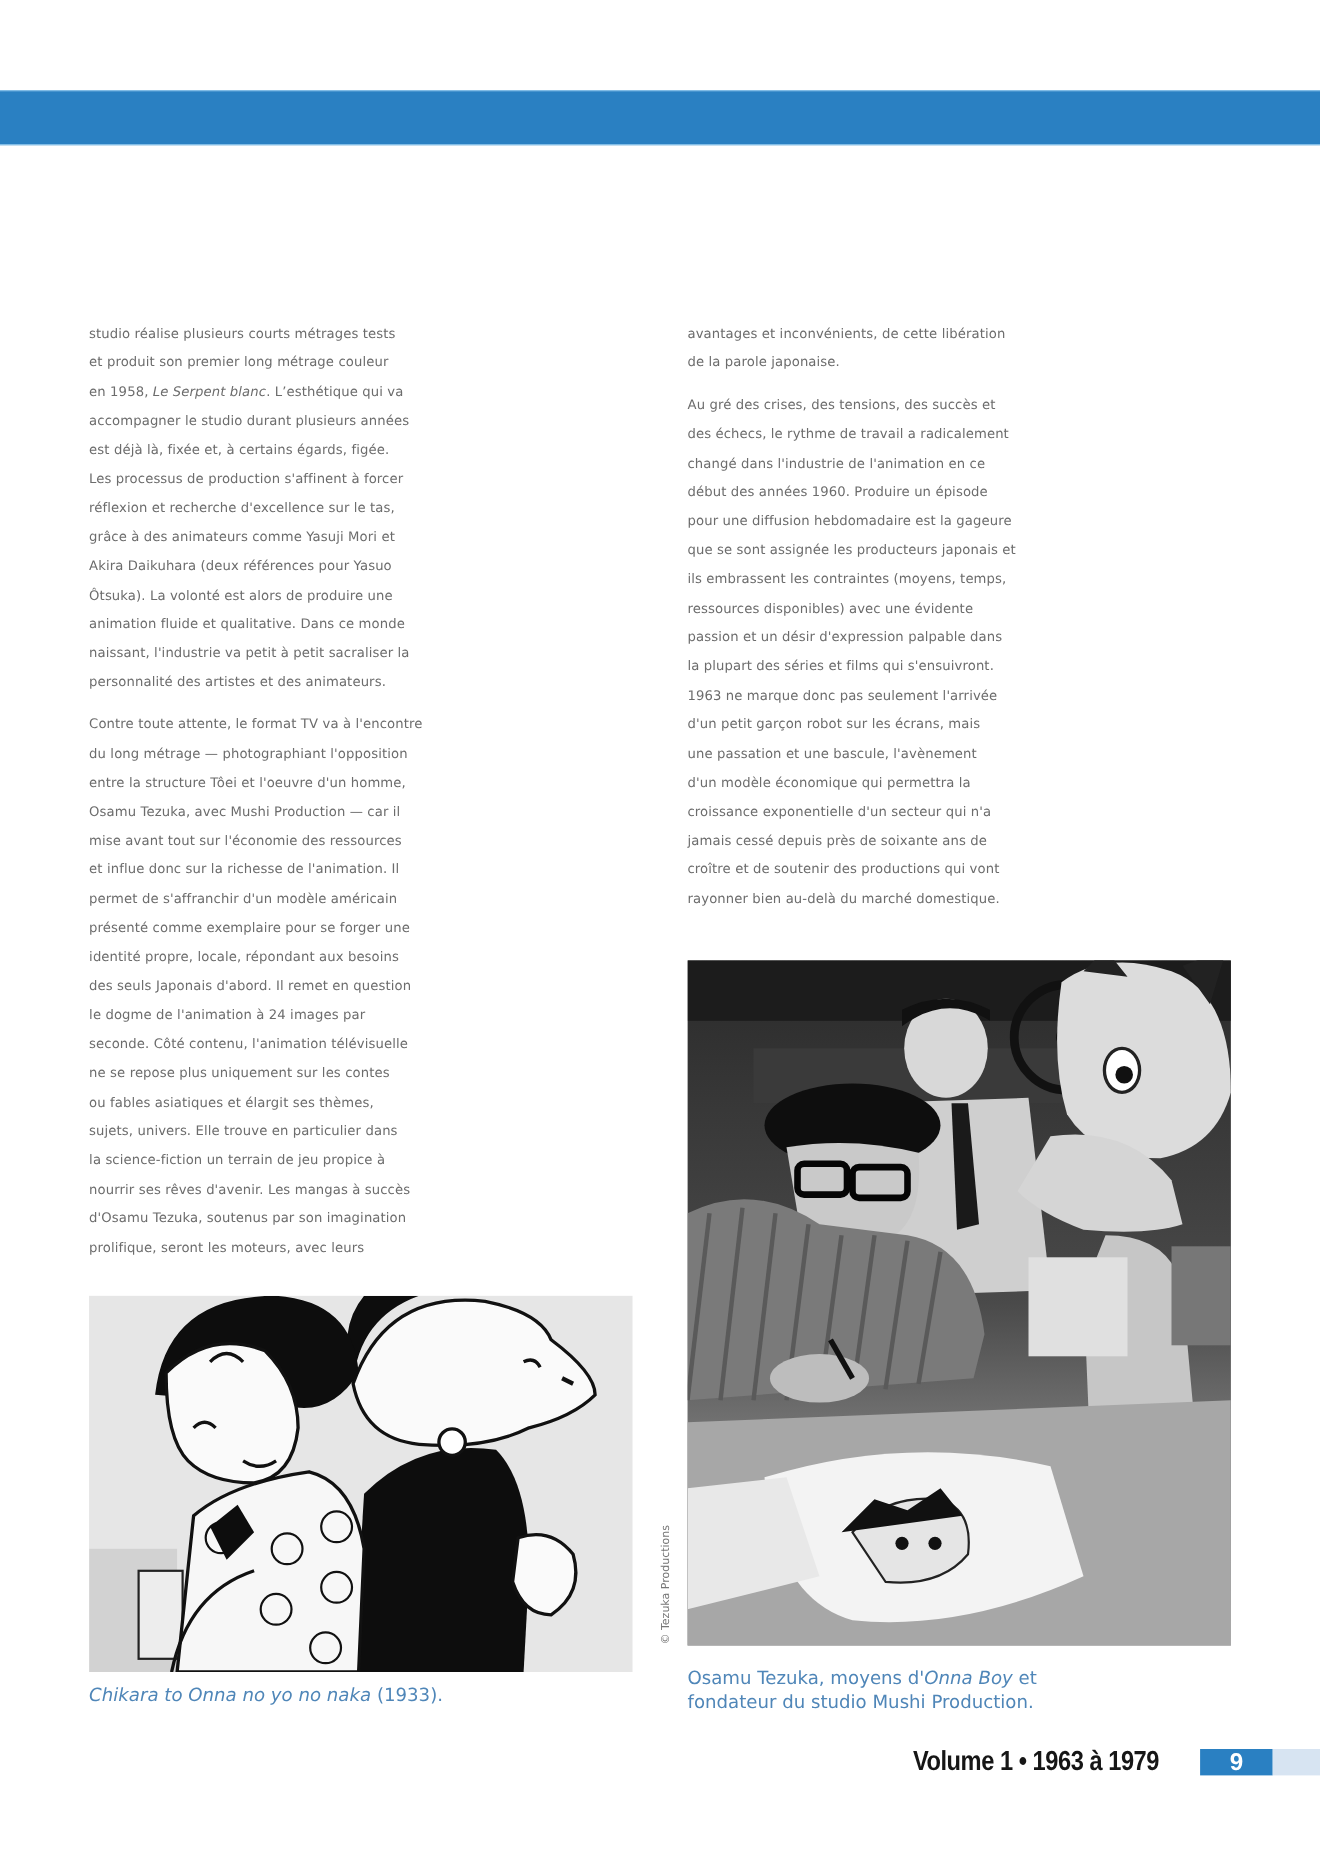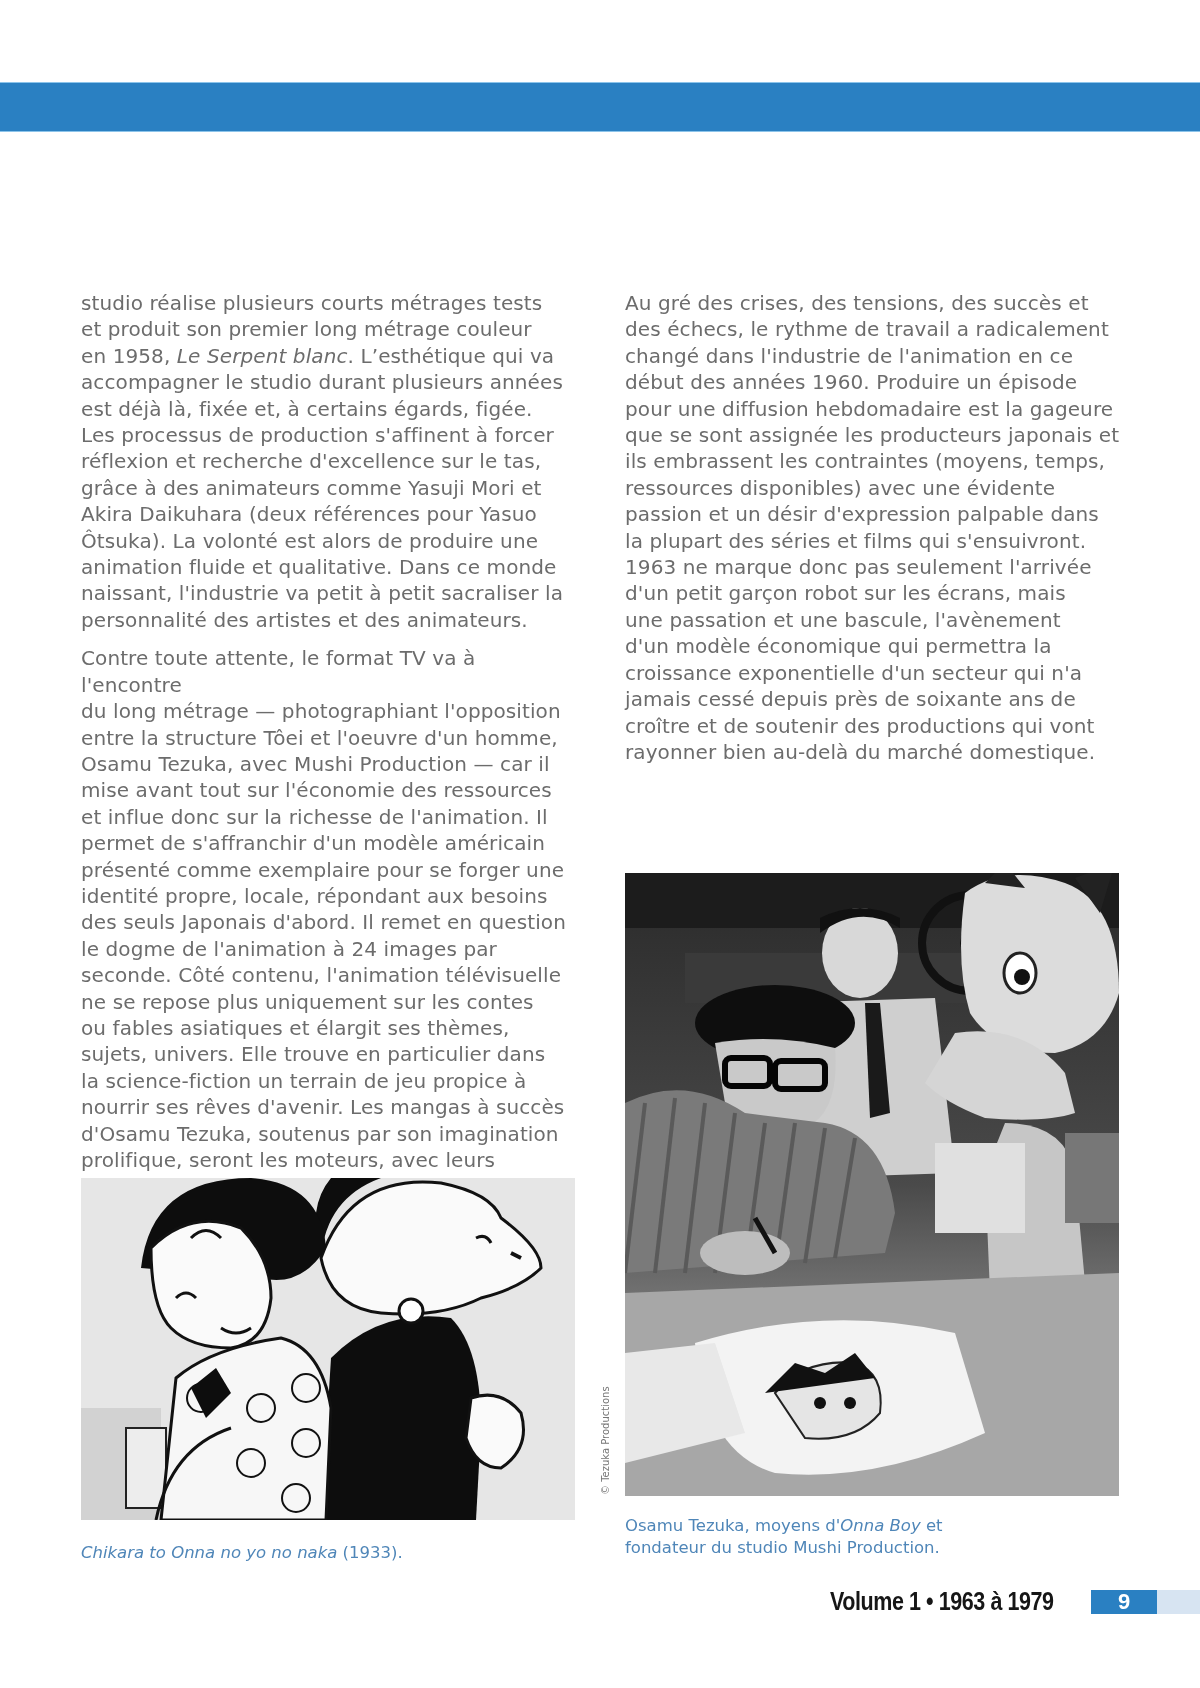--- a/index.html
+++ b/index.html
@@ -8,41 +8,41 @@
     background: #ffffff;
     font-family: "DejaVu Sans", sans-serif;
   }
   .top-band {
     position: absolute; left: 0; top: 82px; width: 1200px; height: 48px;
     background: #2a80c2;
     border-top: 1px solid #8cc4ea; border-bottom: 1px solid #8cc4ea;
   }
   .col {
     position: absolute; top: 290px; width: 500px;
-    color: #6c6c6c; font-size: 20px; line-height: 26.4px;
+    color: #6c6c6c; font-size: 12px; line-height: 26.4px;
     letter-spacing: 0.1px;
   }
   .col p { margin: 0 0 12px 0; white-space: pre-line; }
   .col-left { left: 81px; }
   .col-right { left: 625px; }
   .col em { font-style: italic; }
 
   .figure-left {
     position: absolute; left: 81px; top: 1178px; width: 494px; height: 342px;
     overflow: hidden; background: #e9e9e9;
   }
   .figure-right {
     position: absolute; left: 625px; top: 873px; width: 494px; height: 623px;
     overflow: hidden; background: #8a8a8a;
   }
   .caption {
     position: absolute; color: #4f86b8; font-size: 16.5px; line-height: 21.5px;
   }
   .caption em { font-style: italic; }
-  .caption-left { left: 81px; top: 1530px; margin-top: 12px; }
+  .caption-left { left: 81px; top: 1530px; }
   .caption-right { left: 625px; top: 1515px; width: 520px; }
   .credit {
     position: absolute; left: 600px; top: 1495px;
     transform: rotate(-90deg); transform-origin: left top;
     font-size: 10px; color: #777; white-space: nowrap;
   }
   .footer-title {
     position: absolute; left: 830px; top: 1587px;
     font-family: "Liberation Sans", sans-serif; font-weight: bold;
     font-size: 25px; color: #161616; letter-spacing: -0.5px;
@@ -93,20 +93,22 @@
 ne se repose plus uniquement sur les contes
 ou fables asiatiques et élargit ses thèmes,
 sujets, univers. Elle trouve en particulier dans
 la science-fiction un terrain de jeu propice à
 nourrir ses rêves d'avenir. Les mangas à succès
 d'Osamu Tezuka, soutenus par son imagination
 prolifique, seront les moteurs, avec leurs</p>
 </div>
 
 <div class="col col-right">
+  <p>avantages et inconvénients, de cette libération
+de la parole japonaise.</p>
   <p>Au gré des crises, des tensions, des succès et
 des échecs, le rythme de travail a radicalement
 changé dans l'industrie de l'animation en ce
 début des années 1960. Produire un épisode
 pour une diffusion hebdomadaire est la gageure
 que se sont assignée les producteurs japonais et
 ils embrassent les contraintes (moyens, temps,
 ressources disponibles) avec une évidente
 passion et un désir d'expression palpable dans
 la plupart des séries et films qui s'ensuivront.

